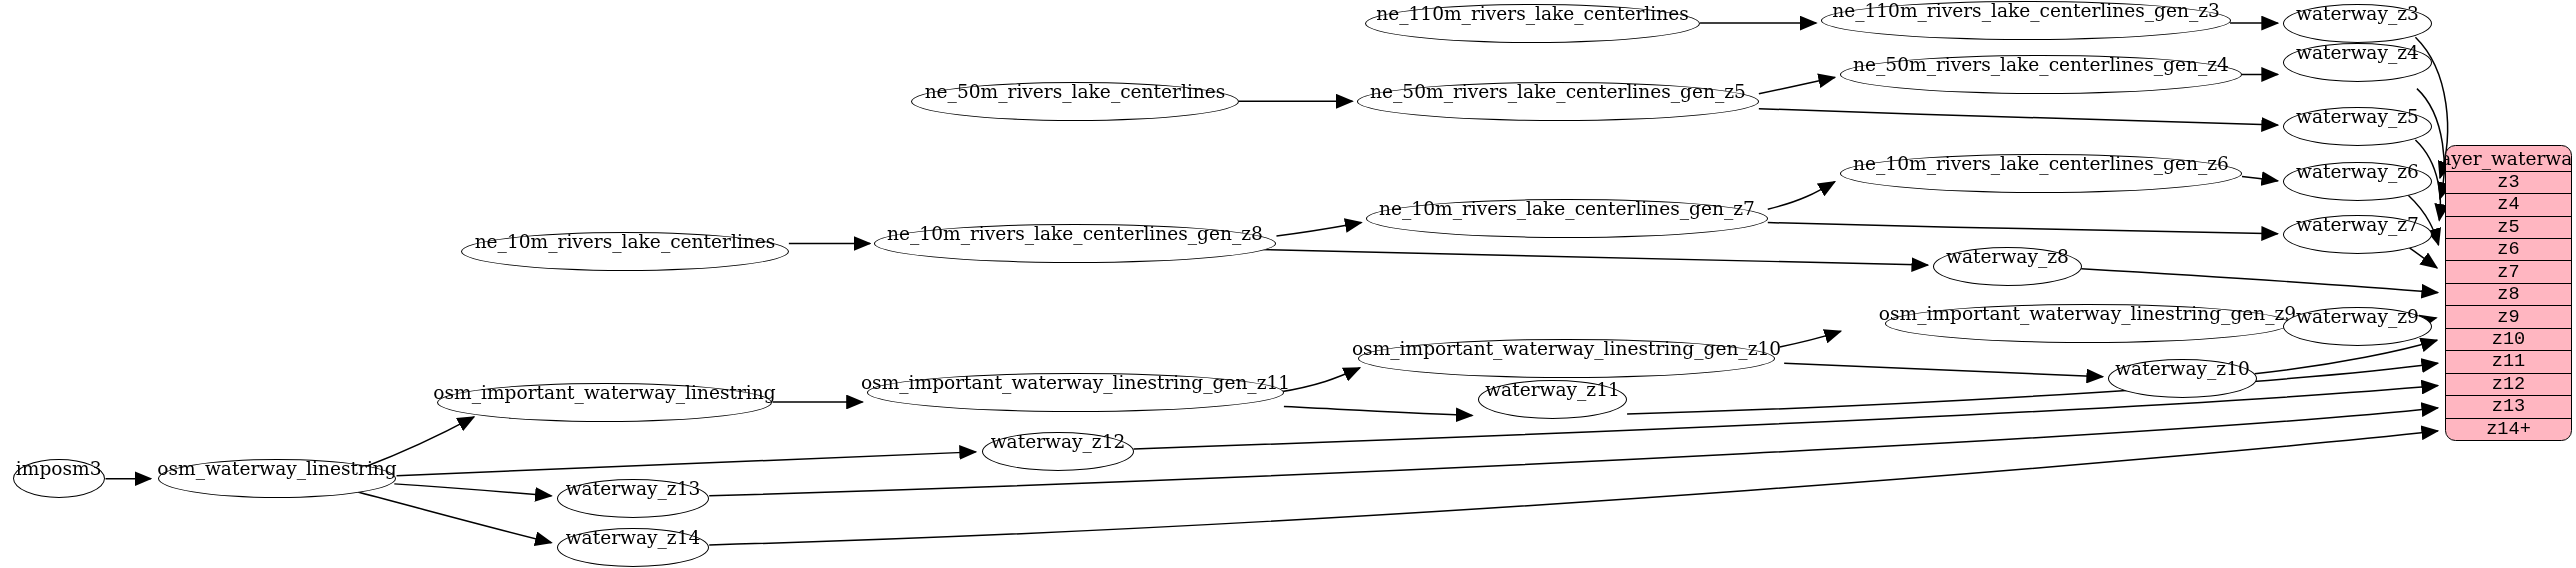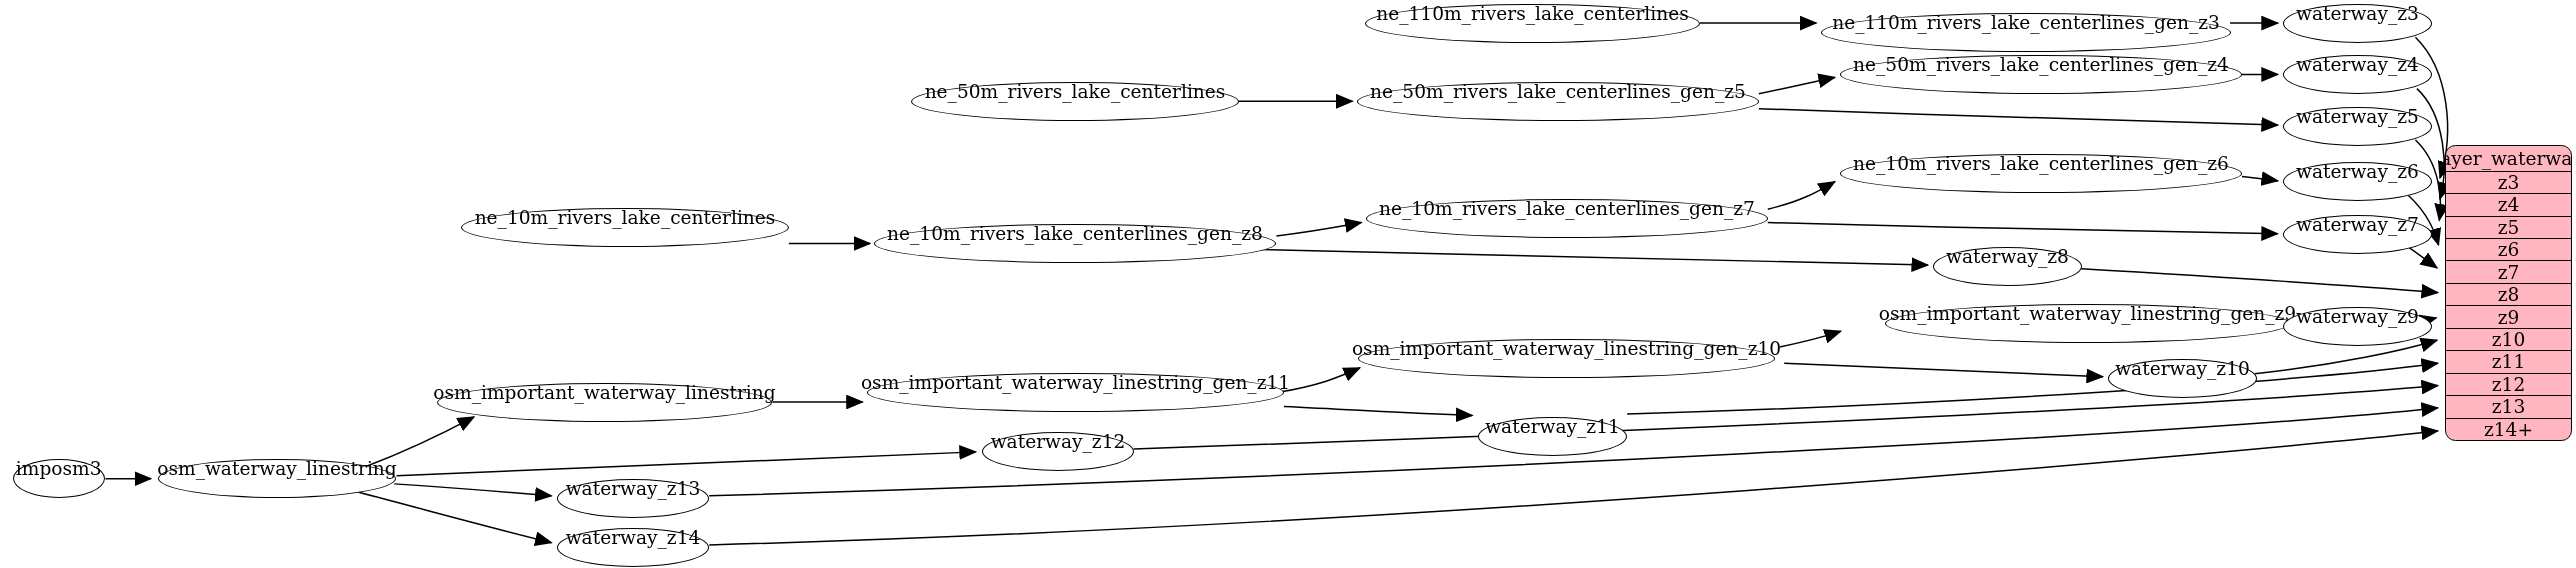--- a/index.html
+++ b/index.html
@@ -30,20 +30,21 @@
   .table-header{
     height:24.6px;flex:0 0 24.6px;
     display:flex;align-items:center;justify-content:center;
     white-space:nowrap;overflow:hidden;
   }
   .table-row{
     flex:1 1 auto;
     border-top:1.5px solid #000000;
     display:flex;align-items:center;justify-content:center;
     white-space:nowrap;
+    font-family:Liberation Mono, monospace;
   }
 </style>
 </head>
 <body>
 
 <svg id="edges" viewBox="0 0 3459 763" xmlns="http://www.w3.org/2000/svg">
   <defs>
     <marker id="arrowhead" markerWidth="12" markerHeight="10" refX="11" refY="5" orient="auto">
       <path d="M0,0 L12,5 L0,10 Z" fill="#000000"></path>
     </marker>
@@ -96,21 +97,21 @@
   </div>
 <div class="node" style="left:867px;top:373px;width:417px;height:39px">
     <span>osm_important_waterway_linestring_gen_z11</span>
   </div>
 <div class="node" style="left:1358px;top:339px;width:417px;height:39px">
     <span>osm_important_waterway_linestring_gen_z10</span>
   </div>
 <div class="node" style="left:1885px;top:304px;width:405px;height:39px">
     <span>osm_important_waterway_linestring_gen_z9</span>
   </div>
-<div class="node" style="left:461px;top:208px;width:328px;height:39px">
+<div class="node" style="left:461px;top:232px;width:328px;height:39px">
     <span>ne_10m_rivers_lake_centerlines</span>
   </div>
 <div class="node" style="left:874px;top:224px;width:402px;height:39px">
     <span>ne_10m_rivers_lake_centerlines_gen_z8</span>
   </div>
 <div class="node" style="left:1366px;top:199px;width:402px;height:39px">
     <span>ne_10m_rivers_lake_centerlines_gen_z7</span>
   </div>
 <div class="node" style="left:1840px;top:154px;width:402px;height:39px">
     <span>ne_10m_rivers_lake_centerlines_gen_z6</span>
@@ -120,48 +121,48 @@
   </div>
 <div class="node" style="left:1357px;top:82px;width:402px;height:39px">
     <span>ne_50m_rivers_lake_centerlines_gen_z5</span>
   </div>
 <div class="node" style="left:1840px;top:55px;width:402px;height:39px">
     <span>ne_50m_rivers_lake_centerlines_gen_z4</span>
   </div>
 <div class="node" style="left:1365px;top:3.7px;width:335px;height:39px">
     <span>ne_110m_rivers_lake_centerlines</span>
   </div>
-<div class="node" style="left:1821px;top:13px;width:410px;height:39px">
+<div class="node" style="left:1821px;top:1px;width:410px;height:39px">
     <span>ne_110m_rivers_lake_centerlines_gen_z3</span>
   </div>
 <div class="node" style="left:2283px;top:3.7px;width:149px;height:39px">
     <span>waterway_z3</span>
   </div>
-<div class="node" style="left:2283px;top:55px;width:149px;height:39px">
+<div class="node" style="left:2283px;top:43px;width:149px;height:39px">
     <span>waterway_z4</span>
   </div>
 <div class="node" style="left:2283px;top:107px;width:149px;height:39px">
     <span>waterway_z5</span>
   </div>
 <div class="node" style="left:2283px;top:162px;width:149px;height:39px">
     <span>waterway_z6</span>
   </div>
 <div class="node" style="left:2283px;top:215px;width:149px;height:39px">
     <span>waterway_z7</span>
   </div>
 <div class="node" style="left:1933px;top:247px;width:149px;height:39px">
     <span>waterway_z8</span>
   </div>
 <div class="node" style="left:2283px;top:307px;width:149px;height:39px">
     <span>waterway_z9</span>
   </div>
 <div class="node" style="left:2108px;top:359px;width:149px;height:39px">
     <span>waterway_z10</span>
   </div>
-<div class="node" style="left:1478px;top:417px;width:149px;height:39px">
+<div class="node" style="left:1478px;top:380px;width:149px;height:39px">
     <span>waterway_z11</span>
   </div>
 <div class="node" style="left:982px;top:432px;width:152px;height:39px">
     <span>waterway_z12</span>
   </div>
 <div class="node" style="left:557px;top:479px;width:152px;height:39px">
     <span>waterway_z13</span>
   </div>
 <div class="node" style="left:557px;top:528px;width:152px;height:39px">
     <span>waterway_z14</span>

